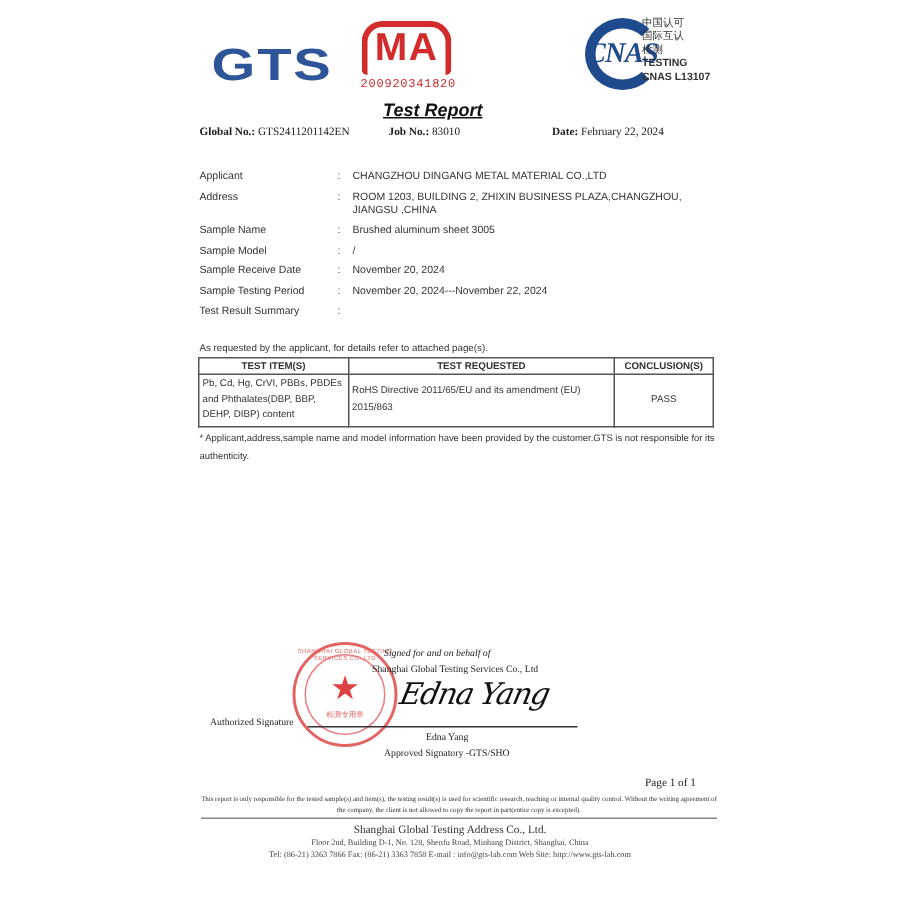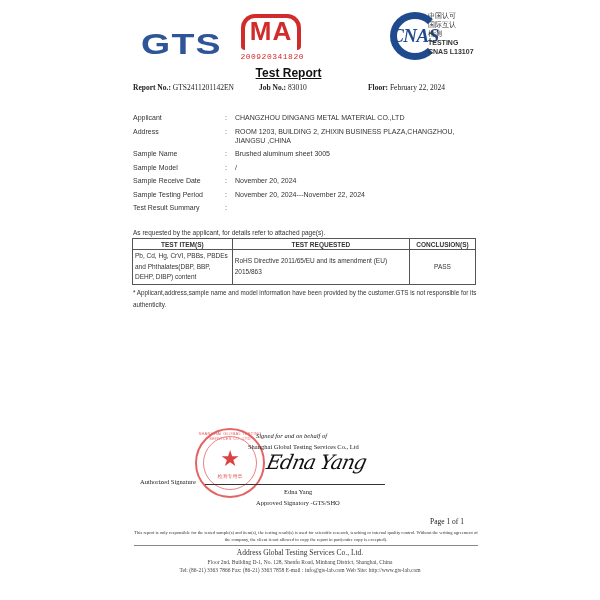--- a/index.html
+++ b/index.html
@@ -13,21 +13,21 @@
     .cma-text { position: absolute; left: 8px; top: 6px; width: 50px; text-align: center; font-weight: 900; font-size: 26px; color: #d22b2b; line-height: 26px; letter-spacing: 1px; }
     .cma-num { position: absolute; left: 0; top: 40px; width: 66px; text-align: right; font-size: 8px; color: #d22b2b; letter-spacing: 0.5px; font-family: "Liberation Mono", monospace; }
     .ilac-logo { position: absolute; left: 313px; top: 3px; width: 48px; height: 48px; border-radius: 50%; border: 2px solid #5b86c4; background: repeating-radial-gradient(circle at 50% 50%, #ffffff 0 3px, #bcd0ec 3px 4px); overflow: hidden; }
     .ilac-text { position: absolute; left: -2px; top: 17px; width: 52px; text-align: center; background: #ffffff; font-size: 9px; font-weight: bold; color: #2f5fa8; line-height: 11px; }
     .cnas-logo { position: absolute; left: 388px; top: 4px; width: 54px; height: 48px; }
     .cnas-ring { position: absolute; left: 2px; top: 0; width: 50px; height: 48px; border-radius: 50%; border: 7px solid #1f4a8e; border-right-color: transparent; }
     .cnas-text { position: absolute; left: 0; top: 14px; width: 54px; text-align: center; background: transparent; font-family: "Liberation Serif", serif; font-style: italic; font-weight: bold; font-size: 19px; color: #1f4a8e; line-height: 20px; letter-spacing: -0.5px; }
     .cnas-side { position: absolute; left: 428px; top: 3px; font-size: 7px; line-height: 9px; color: #333; }
     .cnas-side .b { font-weight: bold; }
 
-    .title { position: absolute; top: 66px; left: 0; width: 577px; text-align: center; font-weight: bold; font-size: 12px; text-decoration: underline; color: #111; }
+    .title { position: absolute; top: 66px; left: 0; width: 577px; text-align: center; font-weight: bold; font-size: 12px; text-decoration: underline; color: #111; font-style: italic; }
 
     .meta { position: absolute; top: 83px; left: 133px; width: 345px; font-family: "Liberation Serif", serif; font-size: 7.5px; color: #222; }
     .meta span.lbl { font-weight: bold; }
     .meta .m1 { position: absolute; left: 0; }
     .meta .m2 { position: absolute; left: 126px; }
     .meta .m3 { position: absolute; left: 235px; }
 
     .info { position: absolute; top: 113px; left: 133px; width: 345px; font-size: 7px; color: #333; }
     .info-row { position: relative; display: flex; line-height: 9px; margin-bottom: 4.5px; }
     .info-row .lbl { width: 92px; }
@@ -90,29 +90,29 @@
     <div>检测</div>
     <div class="b">TESTING</div>
     <div class="b">CNAS L13107</div>
   </div>
 </div>
 
 <div class="title">Test Report</div>
 
 <div class="meta">
   <div class="m1">
-    <span class="lbl">Report No.:</span>
+    <span class="lbl">Global No.:</span>
     <span>GTS2411201142EN</span>
   </div>
   <div class="m2">
     <span class="lbl">Job No.:</span>
     <span>83010</span>
   </div>
   <div class="m3">
-    <span class="lbl">Floor:</span>
+    <span class="lbl">Date:</span>
     <span>February  22,  2024</span>
   </div>
 </div>
 
 <div class="info">
   <div class="info-row">
     <span class="lbl">Applicant</span>
     <span class="colon">:</span>
     <span class="val">CHANGZHOU DINGANG METAL MATERIAL CO.,LTD</span>
   </div>
@@ -182,15 +182,15 @@
   <div class="auth-label">Authorized Signature</div>
   <div class="signature">Edna Yang</div>
   <div class="sig-line"></div>
   <div class="signer">Edna Yang</div>
   <div class="signer-role">Approved Signatory -GTS/SHO</div>
 </div>
 
 <div class="page-num">Page 1 of 1</div>
 <div class="disclaimer">This report is only responsible for the tested sample(s) and item(s), the testing result(s) is used for scientific research, teaching or internal quality control. Without the writing agreement of the company, the client is not allowed to copy the report in part(entire copy is excepted).</div>
 <div class="footer-line"></div>
-<div class="company">Address Global Testing Services Co., Ltd.</div>
+<div class="company">Shanghai Global Testing Address Co., Ltd.</div>
 <div class="addr">Floor 2nd, Building D-1, No. 128, Shenfu Road, Minhang District, Shanghai, China</div>
 <div class="contact">Tel: (86-21) 3363 7866  Fax: (86-21) 3363 7858  E-mail : info@gts-lab.com  Web Site:   http://www.gts-lab.com</div>
 
 </body></html>

